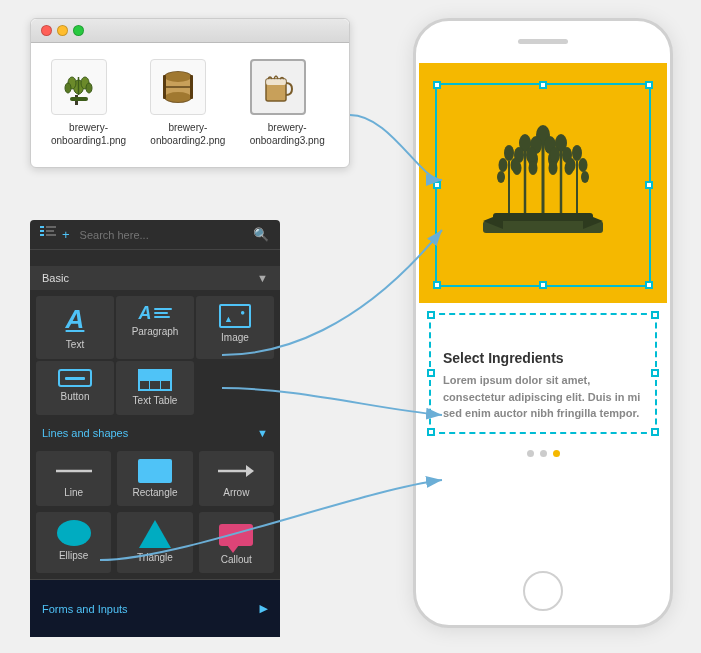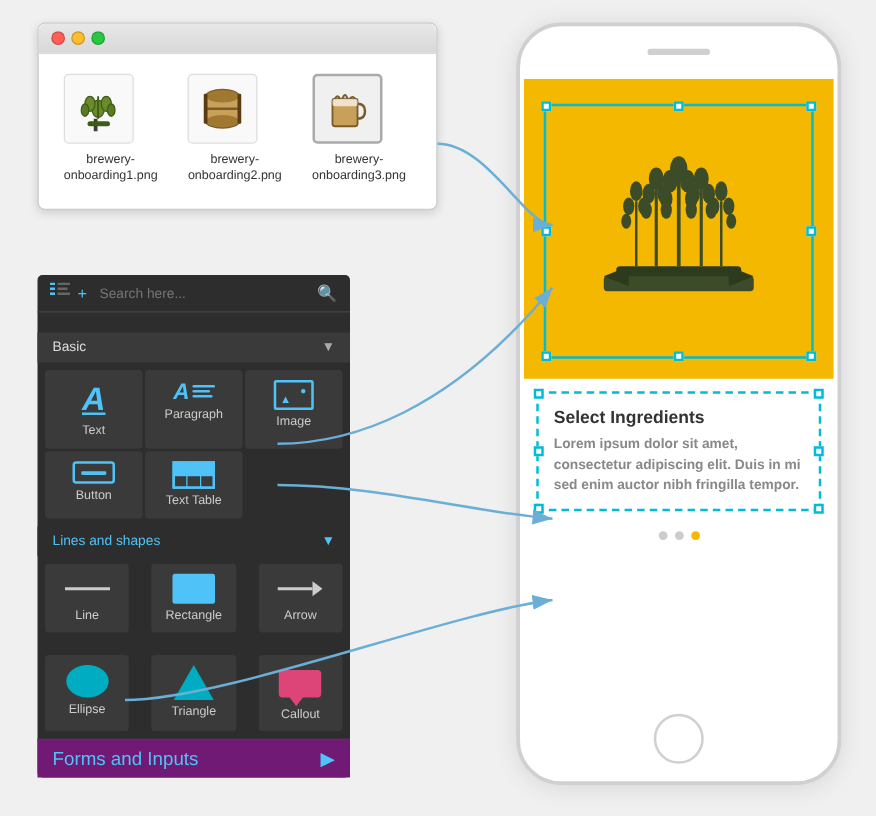--- a/index.html
+++ b/index.html
@@ -153,21 +153,21 @@
       justify-content: space-between;
       align-items: center;
       padding: 6px 12px;
       color: #4fc3f7;
       font-size: 11px;
       background: #2d2d2d;
     }
     .shapes-grid {
       display: grid;
       grid-template-columns: repeat(3, 1fr);
-      gap: 18px;
+      gap: 6px;
       padding: 6px;
     }
     .shape-item {
       display: flex;
       flex-direction: column;
       align-items: center;
       padding: 8px 4px;
       gap: 4px;
       background: #3a3a3a;
       border-radius: 3px;
@@ -175,24 +175,24 @@
     }
     .shape-label {
       font-size: 10px;
       color: #ccc;
       text-align: center;
     }
     .forms-section-header {
       display: flex;
       justify-content: space-between;
       align-items: center;
-      padding: 6px 12px;
+      padding: 22px 12px;
       color: #4fc3f7;
-      font-size: 15px;
-      background: #701a75;
+      font-size: 11px;
+      background: #0f172a;
       border-top: 1px solid #444;
     }
 
     
     .phone-mockup {
       position: absolute;
       top: 18px;
       right: 28px;
       width: 260px;
       height: 610px;
@@ -272,20 +272,21 @@
     .handle.ml { top: 50%; left: -4px; transform: translateY(-50%); }
     .handle.mr { top: 50%; right: -4px; transform: translateY(-50%); }
     .handle.bl { bottom: -4px; left: -4px; }
     .handle.bc { bottom: -4px; left: 50%; transform: translateX(-50%); }
     .handle.br { bottom: -4px; right: -4px; }
     .phone-title {
       font-size: 14px;
       font-weight: 600;
       color: #333;
       margin-bottom: 6px;
+      margin-top: 25px;
     }
     .phone-body {
       font-size: 11px;
       color: #888;
       line-height: 1.5;
       font-weight: bold;
     }
     
     .text-selection-box {
       position: relative;

